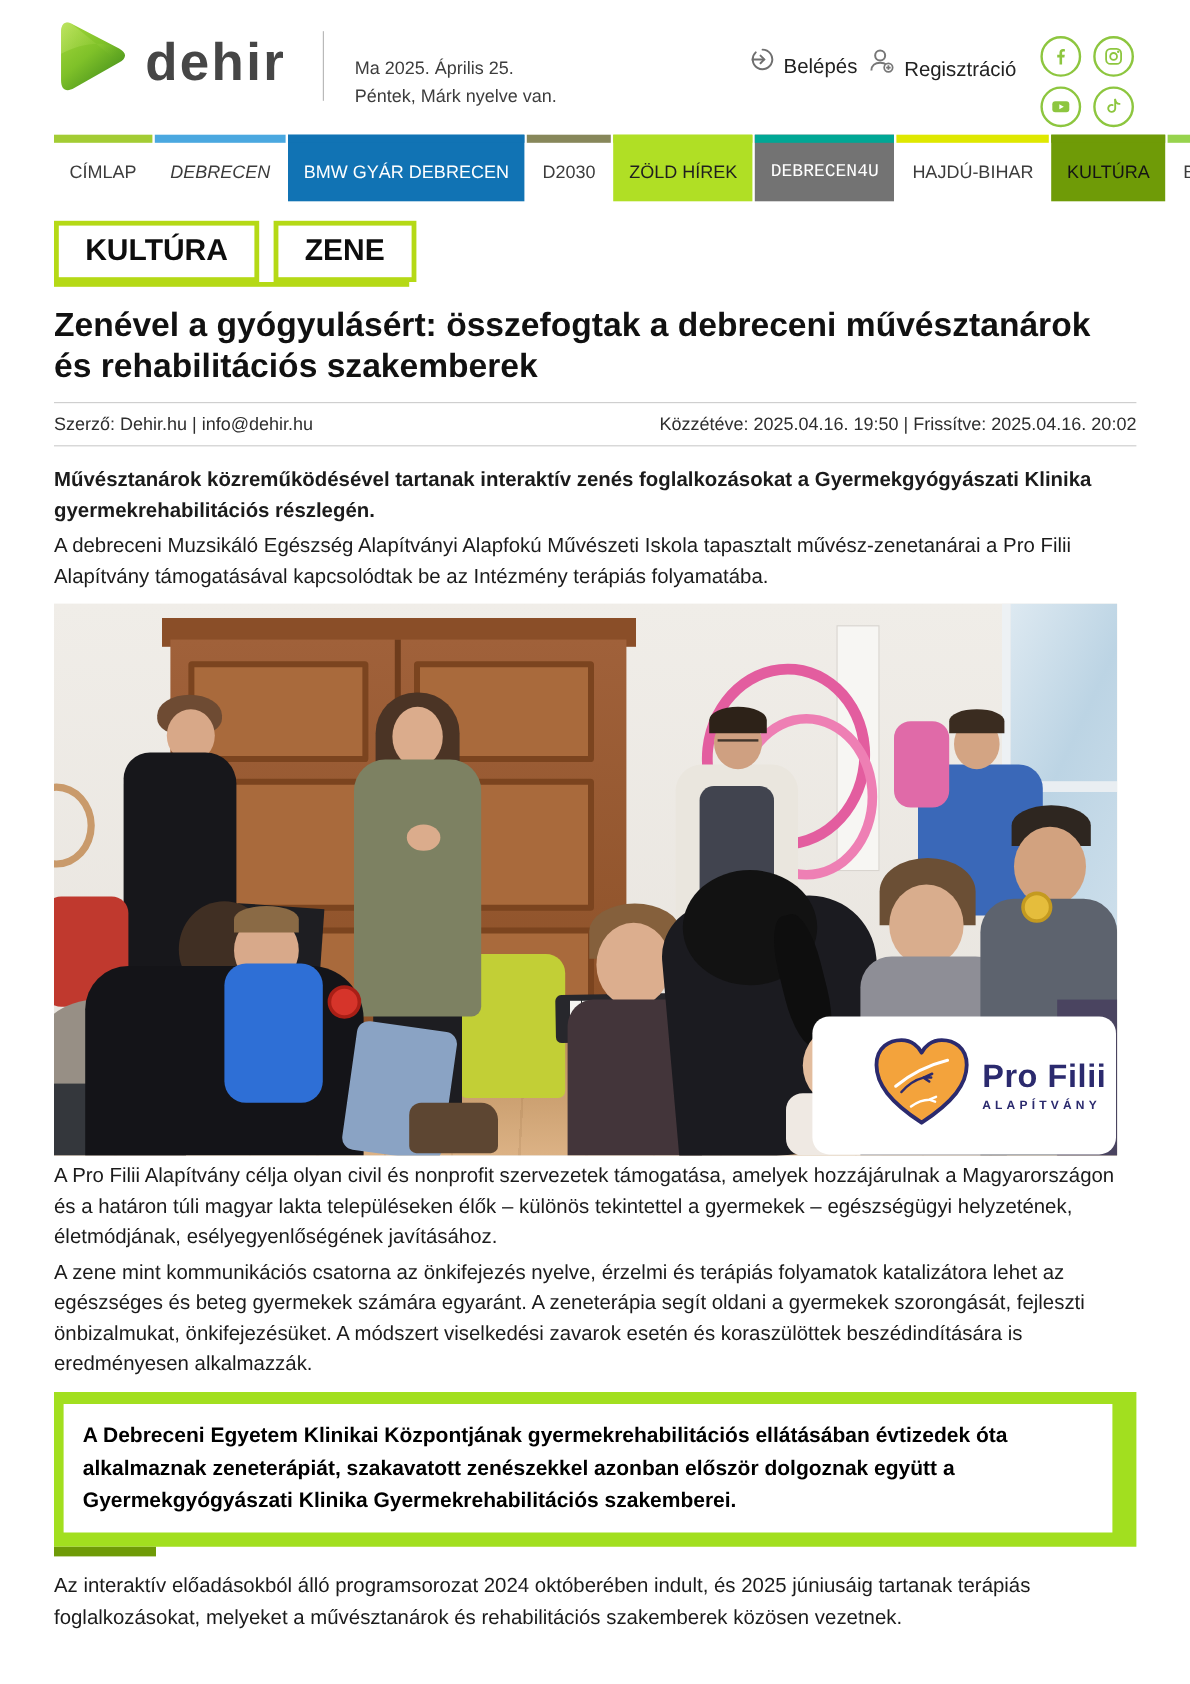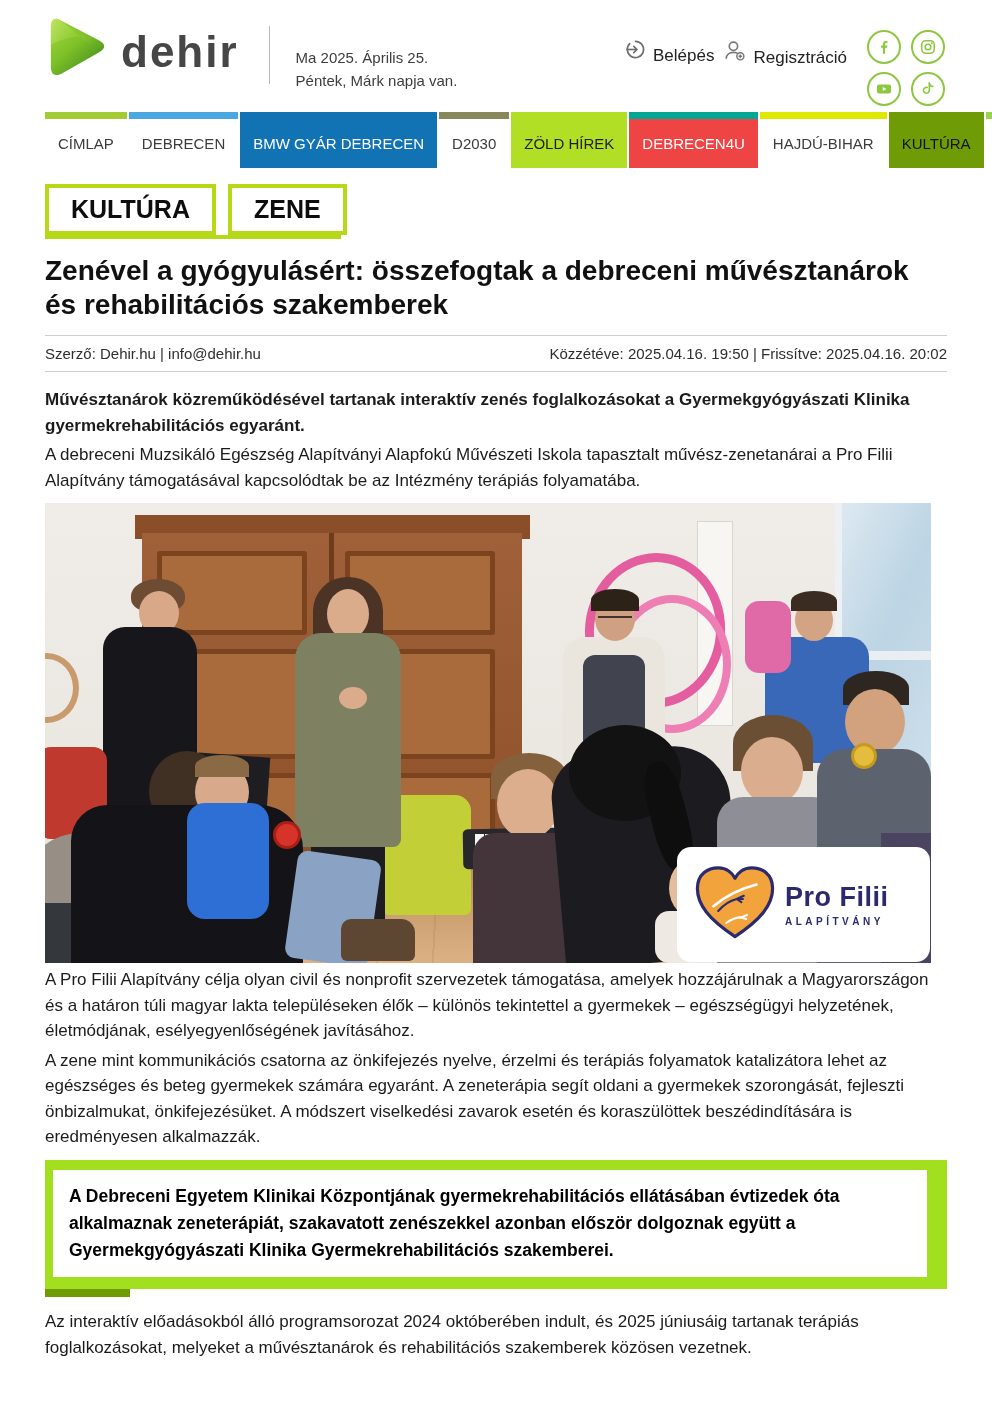--- a/index.html
+++ b/index.html
@@ -19,25 +19,25 @@
   .hdr-actions { margin-left:auto; display:flex; align-items:flex-start; gap: 8px; }
   .hdr-link { display:flex; align-items:flex-end; gap:6px; margin-top: 24px; font-size: 17px; color:#222; cursor:pointer; white-space:nowrap; }
   .social-grid { display:grid; grid-template-columns: 36px 36px; gap: 8px 8px; margin: 16px 0 0 12px; }
   .soc { width:34px; height:34px; border-radius:50%; border:2px solid #8dc63f; display:flex; align-items:center; justify-content:center; cursor:pointer; }
 
   
   nav { margin: 8px 0 0 45px; width: 947px; display:flex; overflow:hidden; height: 56px; }
   .nav-item { display:flex; align-items:center; padding: 0 13px; margin-right:2px; font-size:15px;
     color:#3c3c3c; text-decoration:none; border-top: 7px solid transparent; white-space:nowrap; height:56px; cursor:pointer; }
   .nav-i0 { border-top-color:#a3cc34; }
-  .nav-i1 { border-top-color:#4aa8e0; }
+  .nav-i1 { border-top-color:#4aa8e0;font-style:italic; }
   .nav-i2 { background:#1173b4; border-top-color:#1173b4; color:#fff; }
   .nav-i3 { border-top-color:#87875a; }
   .nav-i4 { background:#b0df25; border-top-color:#b0df25; color:#1f1f1f; }
-  .nav-i5 { background:#ef4444; border-top-color:#00a795; color:#fff; }
+  .nav-i5 { background:#737373; border-top-color:#00a795; color:#fff;font-family:Liberation Mono, monospace; }
   .nav-i6 { border-top-color:#dfe800; }
   .nav-i7 { background:#6f9b07; border-top-color:#6f9b07; color:#141414; }
   .nav-i8 { border-top-color:#97d34d; }
 
   
   .tags-row { display:flex; gap: 12px; margin: 16px 45px 0 45px; width:max-content; }
   .tag { border: 4px solid #b5d916; padding: 7px 22px; font-size: 25px; font-weight:bold; color:#0d0d0d; cursor:pointer; }
   .tags-underline { margin-left:45px; width: 296px; height: 4px; background:#b5d916; }
 
   
@@ -127,21 +127,21 @@
   .au-babybody { left:610px; top:408px; width:92px; height:52px; background:#efe9e3; border-radius:14px; }
   .au-w2hair { left:688px; top:212px; width:80px; height:56px; background:#6b4f35; border-radius:50% 50% 0 0; }
   .au-w2head { left:696px; top:234px; width:62px; height:68px; background:#d9ad8d; border-radius:50%; }
   .au-w2body { left:672px; top:294px; width:122px; height:166px; background:#8e8e96; border-radius:26px 26px 0 0; }
   .au-manhair { left:798px; top:168px; width:66px; height:34px; background:#2e2620; border-radius:50% 50% 0 0; }
   .au-manhead { left:800px; top:186px; width:60px; height:66px; background:#d2a27f; border-radius:50%; }
   .au-manbody { left:772px; top:246px; width:114px; height:214px; background:#5d636e; border-radius:28px 28px 0 0; }
   .au-corner { left:836px; top:330px; width:50px; height:130px; background:#4a4460; }
   .au-maraca { left:806px; top:240px; width:26px; height:26px; background:#e5bd3c; border:3px solid #c49a20; border-radius:50%; }
   .pfcard { left:632px; top:344px; width:253px; height:115px; background:#fff; border-radius:14px;
-    display:flex; align-items:center; gap:6px; padding:0 8px 0 14px; }
+    display:flex; align-items:center; gap:6px; padding:0 8px 0 14px;justify-content:flex-end; }
   .pf-text { display:flex; flex-direction:column; }
   .pf-title { font-size:27px; font-weight:bold; color:#2b2a6e; letter-spacing:0.5px; }
   .pf-sub { font-size:10px; letter-spacing:3.5px; color:#2b2a6e; margin-top:3px; font-weight:bold; }
 
   
   blockquote.quote { margin: 10px 45px 0 45px; border:10px solid #a2df1f; border-left-width:8px;
     border-right-width:20px; border-bottom-width:12px; padding: 13px 18px 13px 16px; }
   blockquote.quote p { font-size: 17.5px; font-weight:bold; line-height: 1.55; color:#000; }
   .quote-tail { margin-left:45px; width:85px; height:8px; background:#6f9b07; }
   p.last { margin: 12px 45px 20px 45px; }
@@ -166,21 +166,21 @@
         </defs>
         <path d="M20 8 C12 4 8 9 8 18 L8 72 C8 83 14 86 23 81 L74 52 C83 47 83 41 74 36 Z" fill="url(#dg)"></path>
         <path d="M20 8 C12 4 8 9 8 18 L8 42 C32 30 54 27 74 36 C83 41 83 47 74 52 L20 8Z" fill="url(#dg2)" opacity="0.5"></path>
       </svg>
     </span>
     <span class="logo-word">dehir</span>
   </div>
   <div class="hdr-divider"></div>
   <div class="date-block">
     <div>Ma 2025. Április 25.</div>
-    <div>Péntek, Márk napja van.</div>
+    <div>Péntek, Márk nyelve van.</div>
   </div>
   <div class="hdr-actions">
     <span class="hdr-link">
       <span>
         <svg viewBox="0 0 24 24" width="23" height="23" aria-hidden="true">
           <path d="M12 3.5a8.5 8.5 0 1 1-6 2.4" fill="none" stroke="#6f6f6f" stroke-width="1.7" stroke-linecap="round"></path>
           <line x1="2.5" y1="12" x2="13.5" y2="12" stroke="#6f6f6f" stroke-width="1.7"></line>
           <path d="M10.2 8.7 13.5 12l-3.3 3.3" fill="none" stroke="#6f6f6f" stroke-width="1.7" stroke-linecap="round"></path>
         </svg>
       </span>
@@ -245,21 +245,21 @@
 <div class="tags-underline"></div>
 
 <h1 class="title">Zenével a gyógyulásért: összefogtak a debreceni művésztanárok és rehabilitációs szakemberek</h1>
 <hr class="rule">
 <div class="byline">
   <span>Szerző: Dehir.hu | info@dehir.hu</span>
   <span>Közzétéve: 2025.04.16. 19:50 | Frissítve: 2025.04.16. 20:02</span>
 </div>
 <hr class="rule" style="margin-top:4px">
 
-<p class="lead">Művésztanárok közreműködésével tartanak interaktív zenés foglalkozásokat a Gyermekgyógyászati Klinika gyermekrehabilitációs egyaránt.</p>
+<p class="lead">Művésztanárok közreműködésével tartanak interaktív zenés foglalkozásokat a Gyermekgyógyászati Klinika gyermekrehabilitációs részlegén.</p>
 <p class="body-p">A debreceni Muzsikáló Egészség Alapítványi Alapfokú Művészeti Iskola tapasztalt művész-zenetanárai a Pro Filii Alapítvány támogatásával kapcsolódtak be az Intézmény terápiás folyamatába.</p>
 
 <figure class="photo" role="img" aria-label="Zeneterápiás foglalkozás: művésztanárok és KORG billentyűs játszanak családoknak a klinika termében">
   <div class="s d-frame"></div>
   <div class="s d-door"></div>
   <div class="s dpanel dp1"></div>
   <div class="s dpanel dp2"></div>
   <div class="s dpanel dp3"></div>
   <div class="s dpanel dp4"></div>
   <div class="s dpanel dp5"></div>

